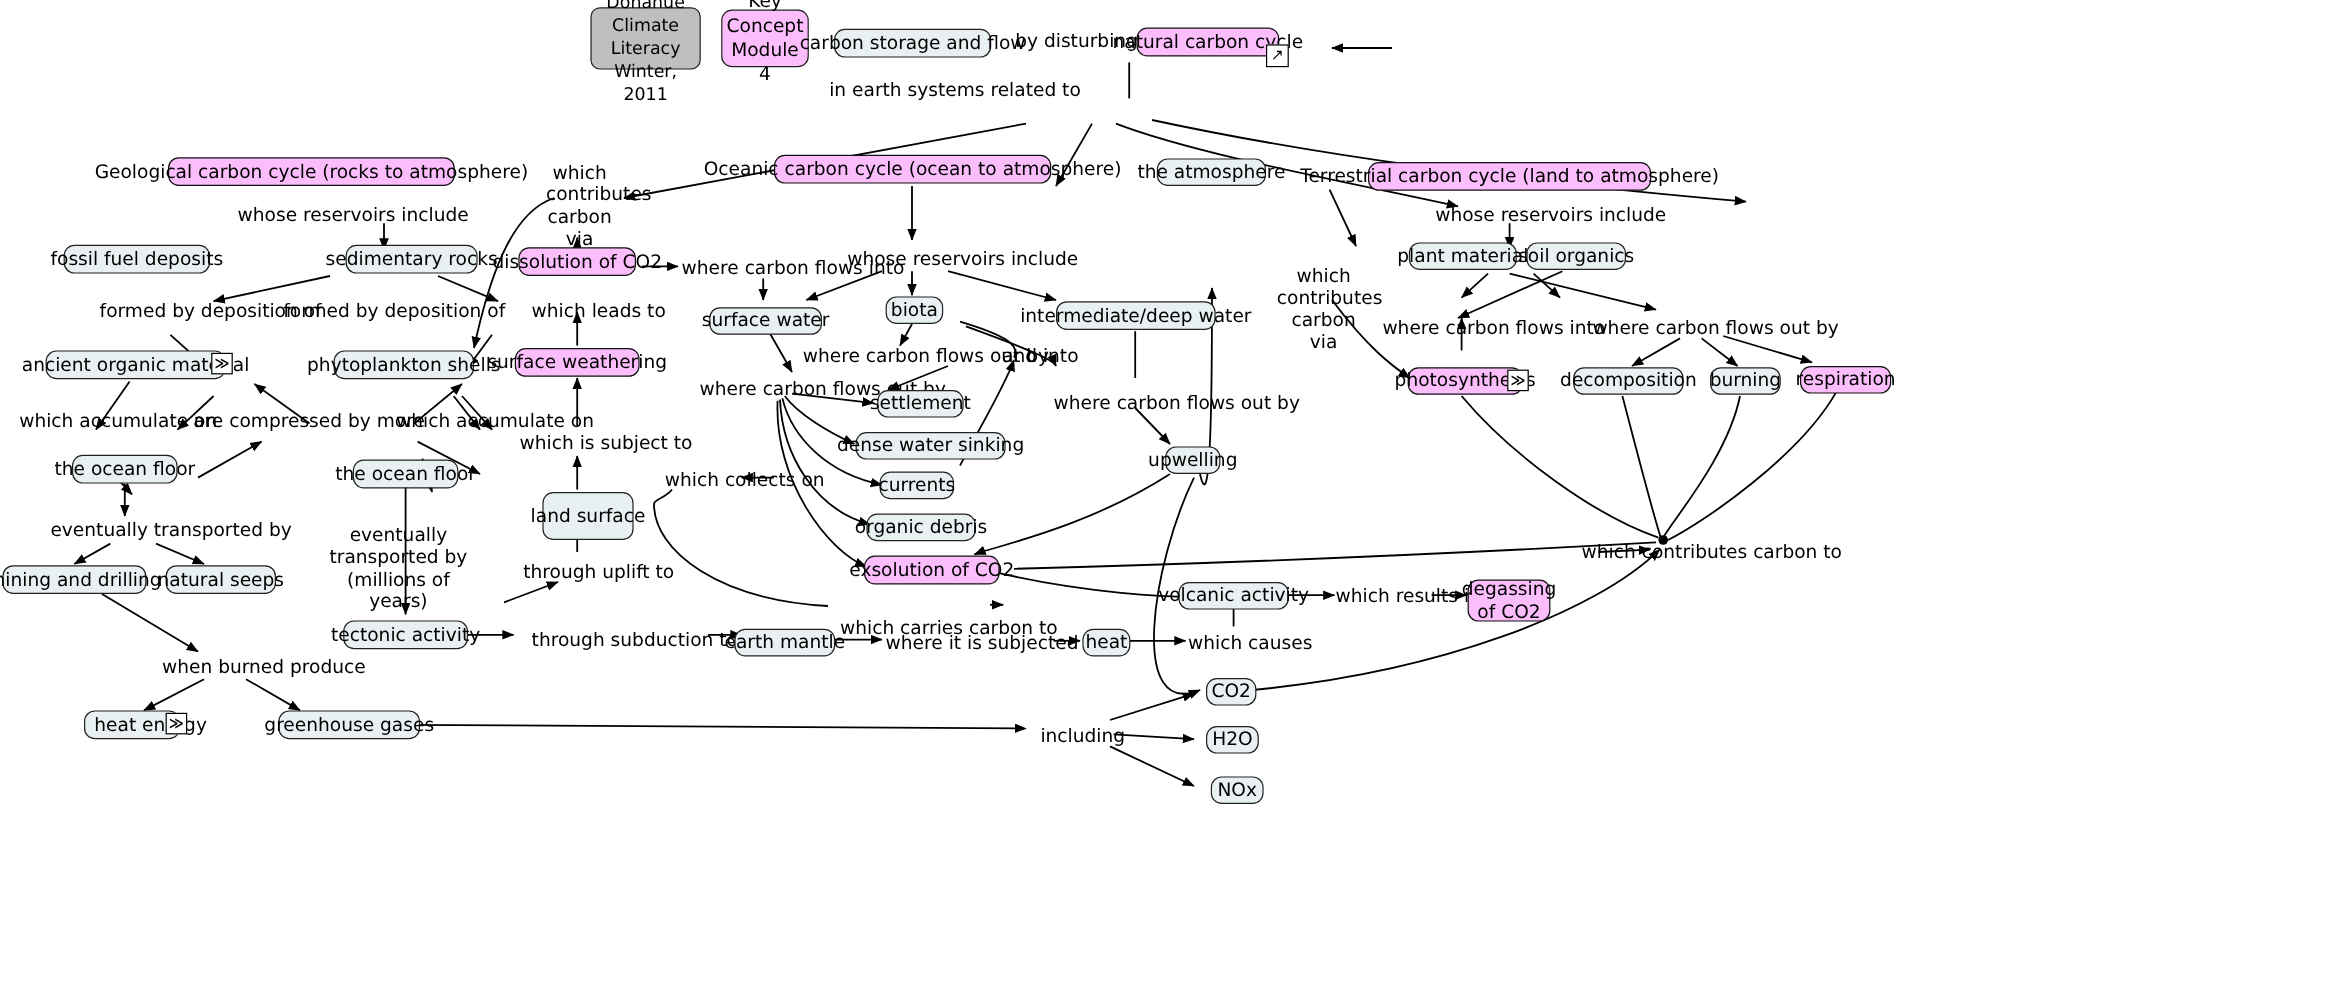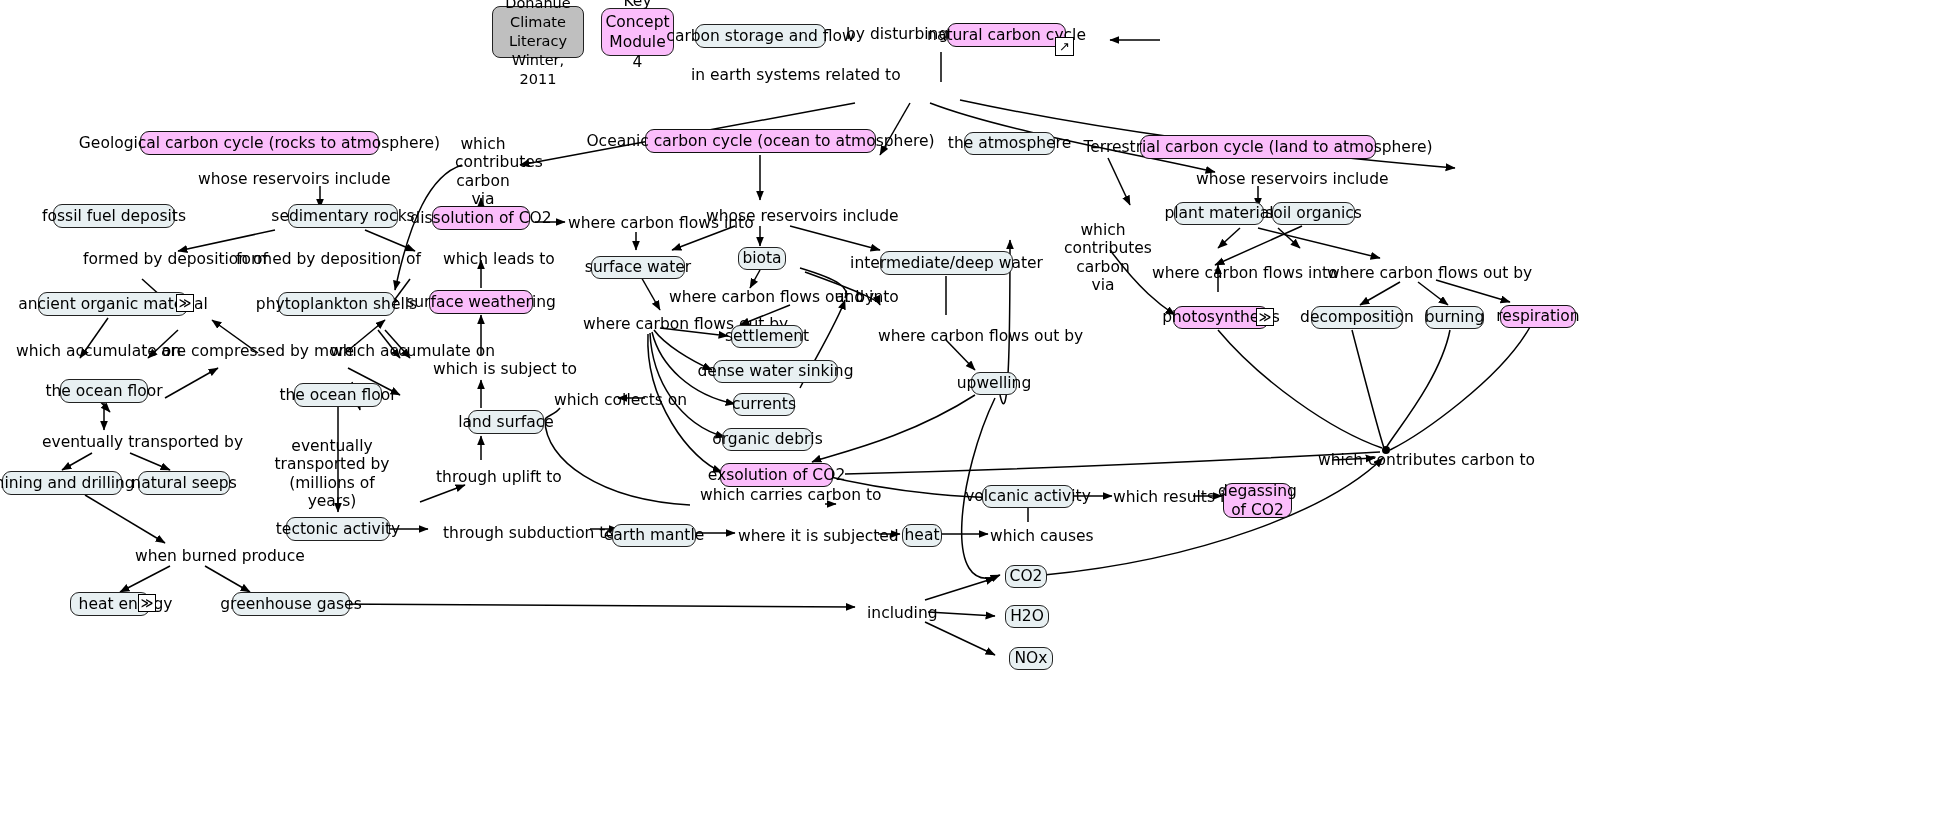--- a/index.html
+++ b/index.html
@@ -241,21 +241,21 @@
   </div>
 
   <div class="node n-key" style="left:432px;top:206px;width:98px;height:24px;">dissolution of CO2</div>
 
   <div class="linklabel" style="left:443px;top:250px;">which leads to</div>
 
   <div class="node n-key" style="left:429px;top:290px;width:104px;height:24px;">surface weathering</div>
 
   <div class="linklabel" style="left:433px;top:360px;">which is subject to</div>
 
-  <div class="node n-concept" style="left:468px;top:410px;width:76px;height:24px;">land surface</div>
+  <div class="node n-concept" style="left:452px;top:410px;width:76px;height:40px;">land surface</div>
 
   <div class="linklabel" style="left:568px;top:214px;">where carbon flows into</div>
 
   <div class="linklabel" style="left:706px;top:207px;">whose reservoirs include</div>
 
   <div class="node n-concept" style="left:591px;top:256px;width:94px;height:23px;">surface water</div>
 
   <div class="node n-concept" style="left:738px;top:247px;width:48px;height:23px;">biota</div>
 
   <div class="node n-concept" style="left:880px;top:251px;width:133px;height:24px;">intermediate/deep water</div>
@@ -275,21 +275,21 @@
   <div class="node n-concept" style="left:722px;top:428px;width:91px;height:23px;">organic debris</div>
 
   <div class="node n-key" style="left:720px;top:463px;width:113px;height:24px;">exsolution of CO2</div>
 
   <div class="linklabel" style="left:554px;top:391px;">which collects on</div>
 
   <div class="linklabel" style="left:878px;top:327px;">where carbon flows out by</div>
 
   <div class="node n-concept" style="left:971px;top:372px;width:46px;height:23px;">upwelling</div>
 
-  <div class="linklabel" style="left:700px;top:486px;">which carries carbon to</div>
+  <div class="linklabel" style="left:700px;top:514px;">which carries carbon to</div>
 
   <div class="linklabel multi" style="left:1064px;top:221px;width:78px;text-align:center;">
     <div>which</div>
     <div>contributes</div>
     <div>carbon via</div>
   </div>
 
   <div class="linklabel" style="left:1196px;top:170px;">whose reservoirs include</div>
 
   <div class="node n-concept" style="left:1174px;top:202px;width:90px;height:23px;">plant material</div>

